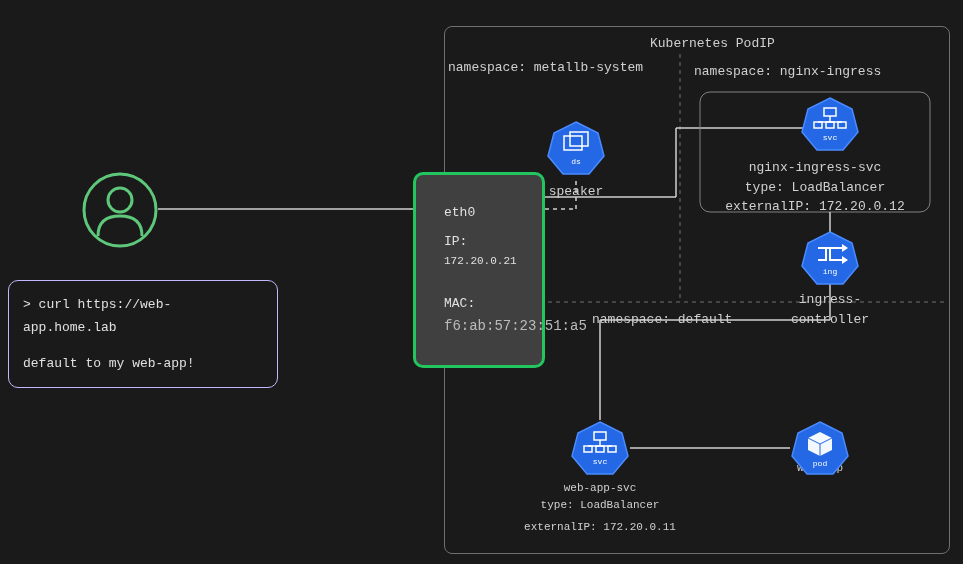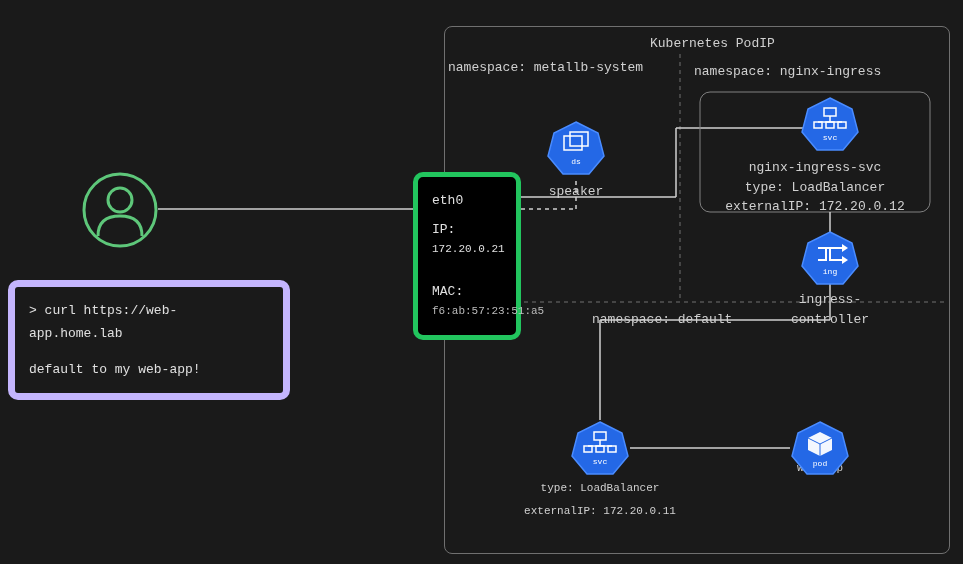--- a/index.html
+++ b/index.html
@@ -14,49 +14,49 @@
     overflow: hidden;
     position: relative;
   }
   .abs { position: absolute; }
   .box {
     border: 1px solid #707070;
     border-radius: 8px;
     background: transparent;
   }
   .terminal {
-    border: 7px solid #c4b5fd;
+    border: 1px solid #c4b5fd;
     border-radius: 10px;
     padding: 12px 14px;
     font-size: 13px;
     line-height: 1.8;
     color: #e0e0e0;
   }
   .eth0-box {
-    border: 5px solid #22c55e;
+    border: 3px solid #22c55e;
     border-radius: 10px;
-    padding: 14px;
+    padding: 28px;
     font-size: 13px;
     line-height: 1.6;
     color: #e0e0e0;
-    background: #000000;
+    background: #404040;
     z-index: 5;
   }
   .ns-label {
     color: #d0d0d0;
     font-size: 13px;
   }
   .caption {
     text-align: center;
     font-size: 13px;
     color: #d0d0d0;
     line-height: 1.5;
   }
   .caption-sm { font-size: 11px; }
-  .tiny { font-size: 11px; color: #bbb; text-align: right; }
+  .tiny { font-size: 14px; color: #bbb; text-align: right; }
   svg.lines {
     position: absolute;
     left: 0; top: 0;
     width: 963px; height: 564px;
     pointer-events: none;
     z-index: 1;
   }
   .heptagon {
     position: absolute;
     width: 60px;
@@ -187,20 +187,21 @@
   <polygon class="hept-shape" points="30,4 52,15 58,38 43,56 17,56 2,38 8,15"></polygon>
   <rect x="24" y="14" width="12" height="8" class="hept-inner"></rect>
   <line x1="30" y1="22" x2="30" y2="28" class="hept-inner"></line>
   <line x1="18" y1="28" x2="42" y2="28" class="hept-inner"></line>
   <rect x="14" y="28" width="8" height="6" class="hept-inner"></rect>
   <rect x="26" y="28" width="8" height="6" class="hept-inner"></rect>
   <rect x="38" y="28" width="8" height="6" class="hept-inner"></rect>
   <text x="30" y="46" class="hept-label">svc</text>
 </svg>
 <div class="abs caption caption-sm" style="left:520px; top:480px; width:160px">
+  <div>web-app-svc</div>
   <div>type: LoadBalancer</div>
   <div style="height:6px"></div>
   <div>externalIP: 172.20.0.11</div>
 </div>
 
 <svg class="heptagon" style="left:790px; top:418px" viewBox="0 0 60 60">
   <polygon class="hept-shape" points="30,4 52,15 58,38 43,56 17,56 2,38 8,15"></polygon>
   <polygon points="30,14 42,20 42,32 30,38 18,32 18,20" fill="#fff" opacity="0.95"></polygon>
   <line x1="18" y1="20" x2="30" y2="26" stroke="#2468e6" stroke-width="1"></line>
   <line x1="42" y1="20" x2="30" y2="26" stroke="#2468e6" stroke-width="1"></line>

